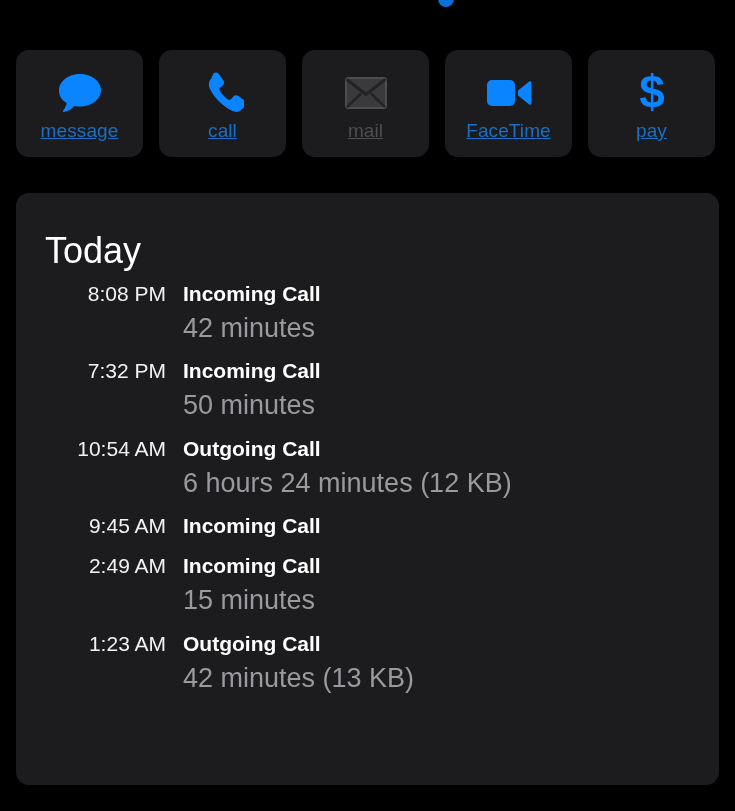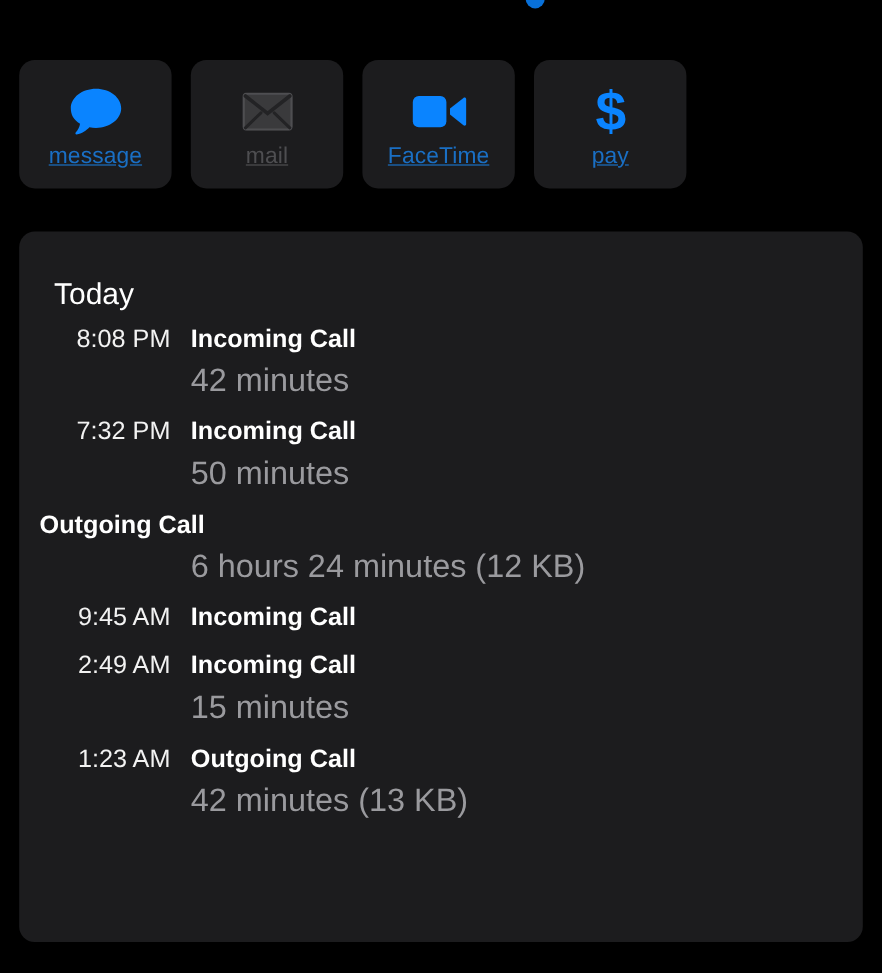--- a/index.html
+++ b/index.html
@@ -85,30 +85,31 @@
     height: 592px;
     background: #1c1c1e;
     border-radius: 13px;
     box-sizing: border-box;
     overflow: hidden;
   }
   .history-title {
     position: absolute;
     left: 29px;
     top: 40px;
-    font-size: 25px;
+    font-size: 36px;
     color: #ffffff;
     line-height: 1;
   }
 
   .history-list {
     position: absolute;
     left: 0;
-    top: 79px;
+    top: 90px;
     right: 0;
+    padding-left: 24px;
   }
   .call-entry {
     padding: 0;
     margin-bottom: 18px;
   }
   .call-main {
     display: flex;
     align-items: baseline;
   }
   .call-time {
@@ -146,20 +147,28 @@
 
   <div class="action-row" id="action-row">
       <div class="action-btn">
         <div class="action-icon">
           <svg width="46" height="42" viewBox="0 0 46 42">
             <path d="M23 2C34.6 2 44 9.3 44 18.3c0 9-9.4 16.3-21 16.3-1.9 0-3.7-.2-5.5-.6-2.4 2.7-6.4 5.3-10.6 6-.9.1-1.4-.8-.8-1.5 1.9-2.2 3.3-4.8 3.6-7.4C4.3 28.1 2 23.5 2 18.3 2 9.3 11.4 2 23 2z" fill="#0a84ff"></path>
           </svg>
         </div>
         <div class="action-label">message</div>
       </div>
+      <div class="action-btn">
+        <div class="action-icon">
+          <svg width="42" height="44" viewBox="0 0 42 44">
+            <path d="M11.4 2.6c1.7-1.6 4.1-1.3 5.4.5l4.6 6.4c1.1 1.6.8 3.8-.7 5l-2.7 2.2c-.7.6-.9 1.6-.5 2.4 1.8 3.8 5.1 7.3 9 9.6.8.5 1.9.3 2.5-.4l2.3-2.7c1.3-1.5 3.5-1.7 5.1-.5l6.1 4.6c1.8 1.3 2 3.8.5 5.4l-3.4 3.5c-2.3 2.4-5.9 3-9 1.5C21.3 35.4 12.3 27 7.7 17.4c-1.6-3.3-1-7.2 1.5-9.8z" fill="#0a84ff"></path>
+          </svg>
+        </div>
+        <div class="action-label">call</div>
+      </div>
       <div class="action-btn disabled">
         <div class="action-icon">
           <svg width="42" height="32" viewBox="0 0 42 32">
             <rect x="1" y="1" width="40" height="30" rx="2.5" fill="#3a3a3c" stroke="#4e4e51" stroke-width="2"></rect>
             <path d="M2.5 3 21 17.5 39.5 3" fill="none" stroke="#232325" stroke-width="3" stroke-linecap="round"></path>
             <path d="M2.5 29.5 15.5 17M39.5 29.5 26.5 17" fill="none" stroke="#232325" stroke-width="2.5" stroke-linecap="round"></path>
           </svg>
         </div>
         <div class="action-label">mail</div>
       </div>
@@ -194,20 +203,21 @@
         </div>
         <div class="call-entry">
           <div class="call-main">
             <div class="call-time">7:32 PM</div>
             <div class="call-type">Incoming Call</div>
           </div>
           <div class="call-detail">50 minutes</div>
         </div>
         <div class="call-entry">
           <div class="call-main">
+            <div class="call-time">10:54 AM</div>
             <div class="call-type">Outgoing Call</div>
           </div>
           <div class="call-detail">6 hours 24 minutes (12 KB)</div>
         </div>
         <div class="call-entry">
           <div class="call-main">
             <div class="call-time">9:45 AM</div>
             <div class="call-type">Incoming Call</div>
           </div>
         </div>

